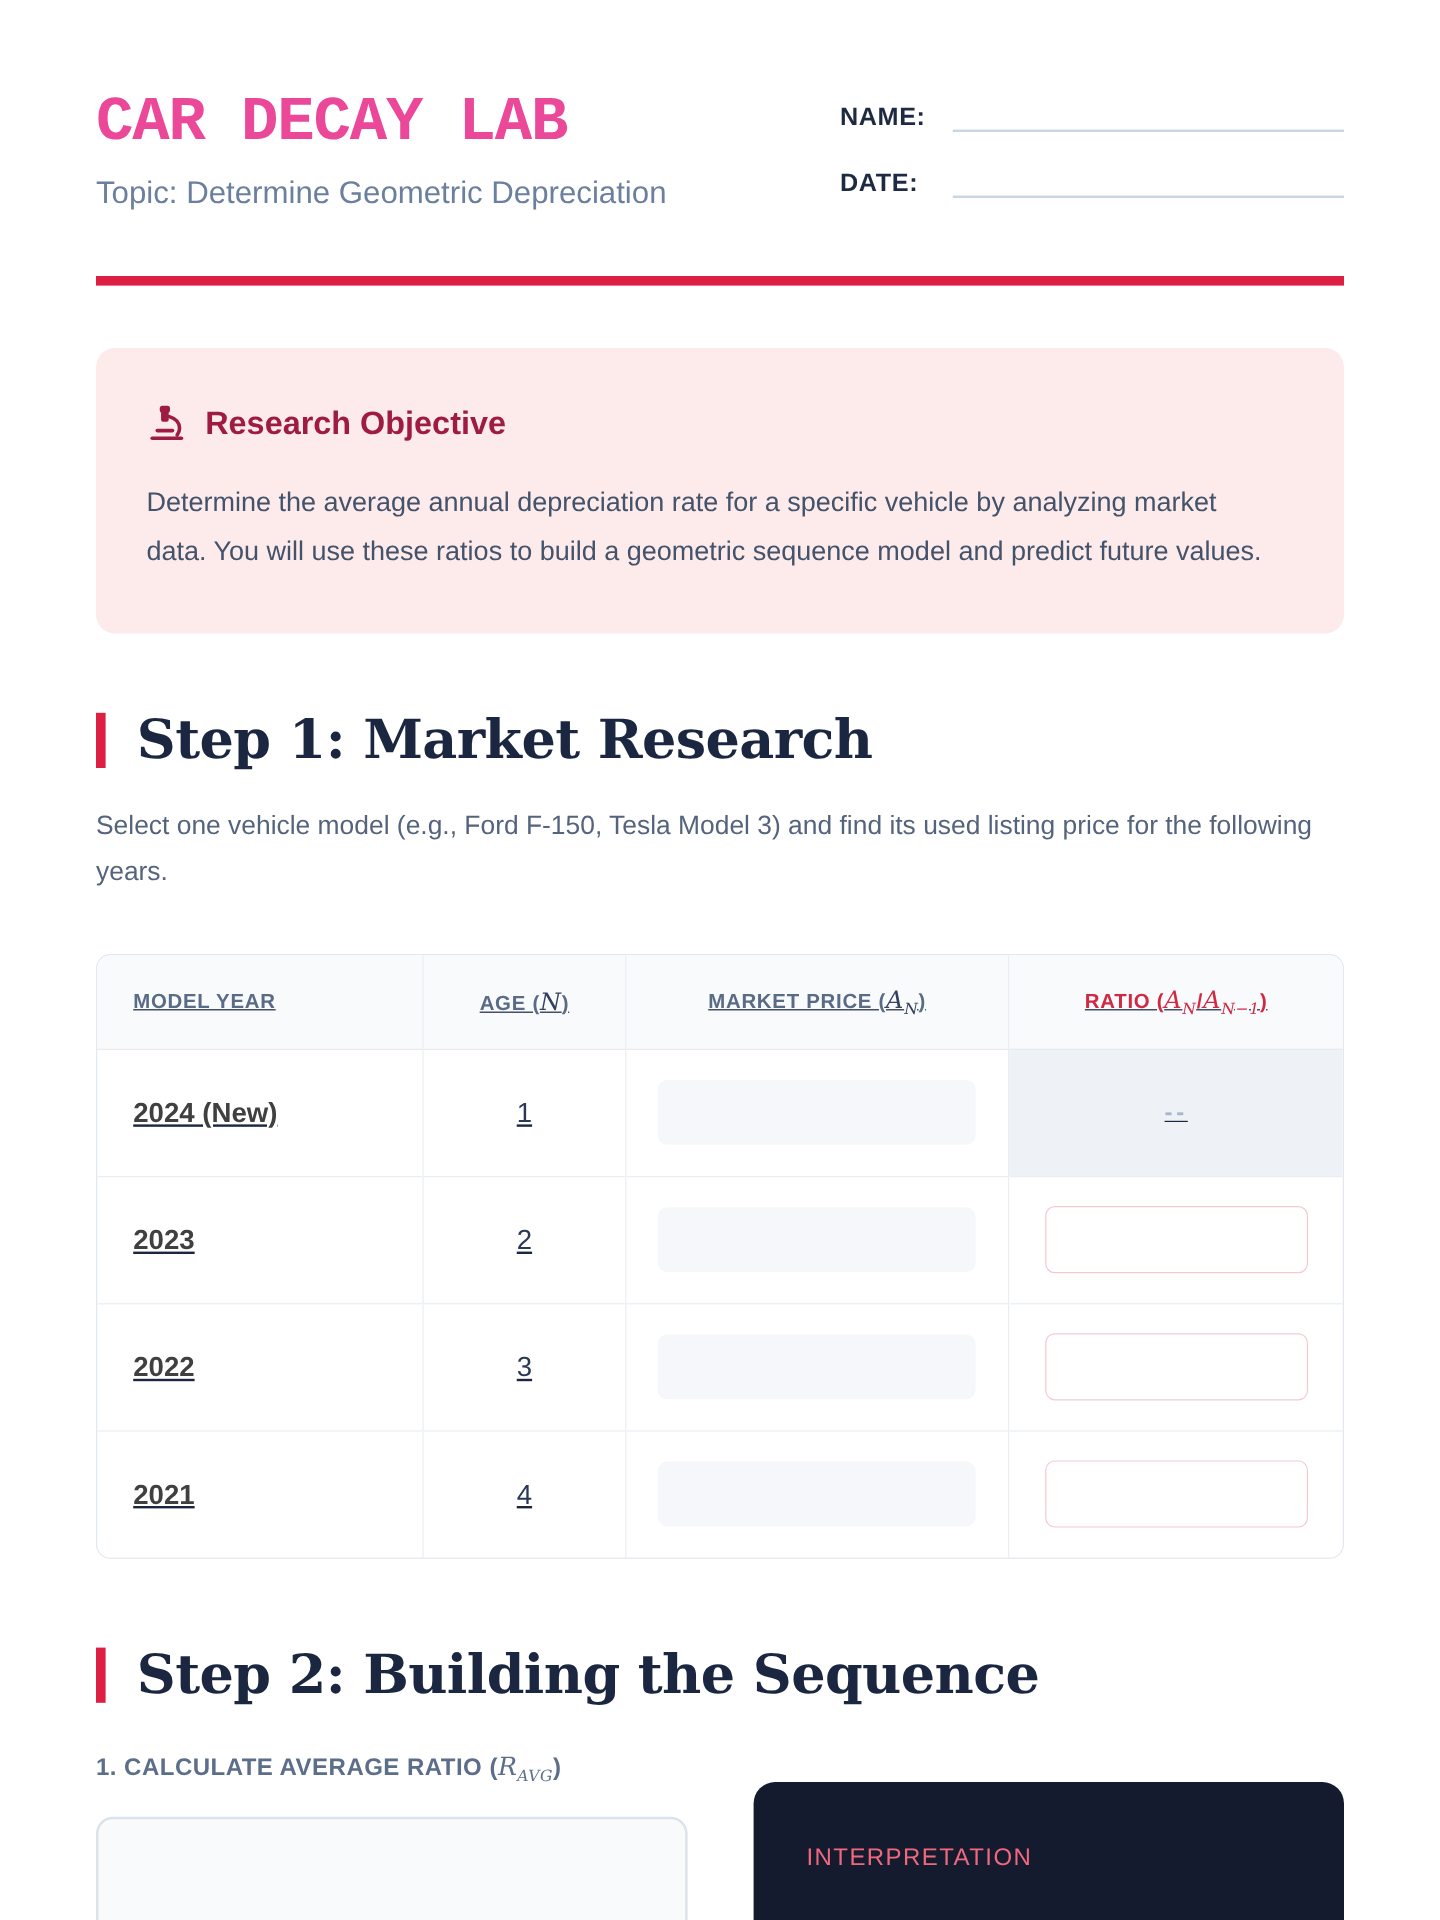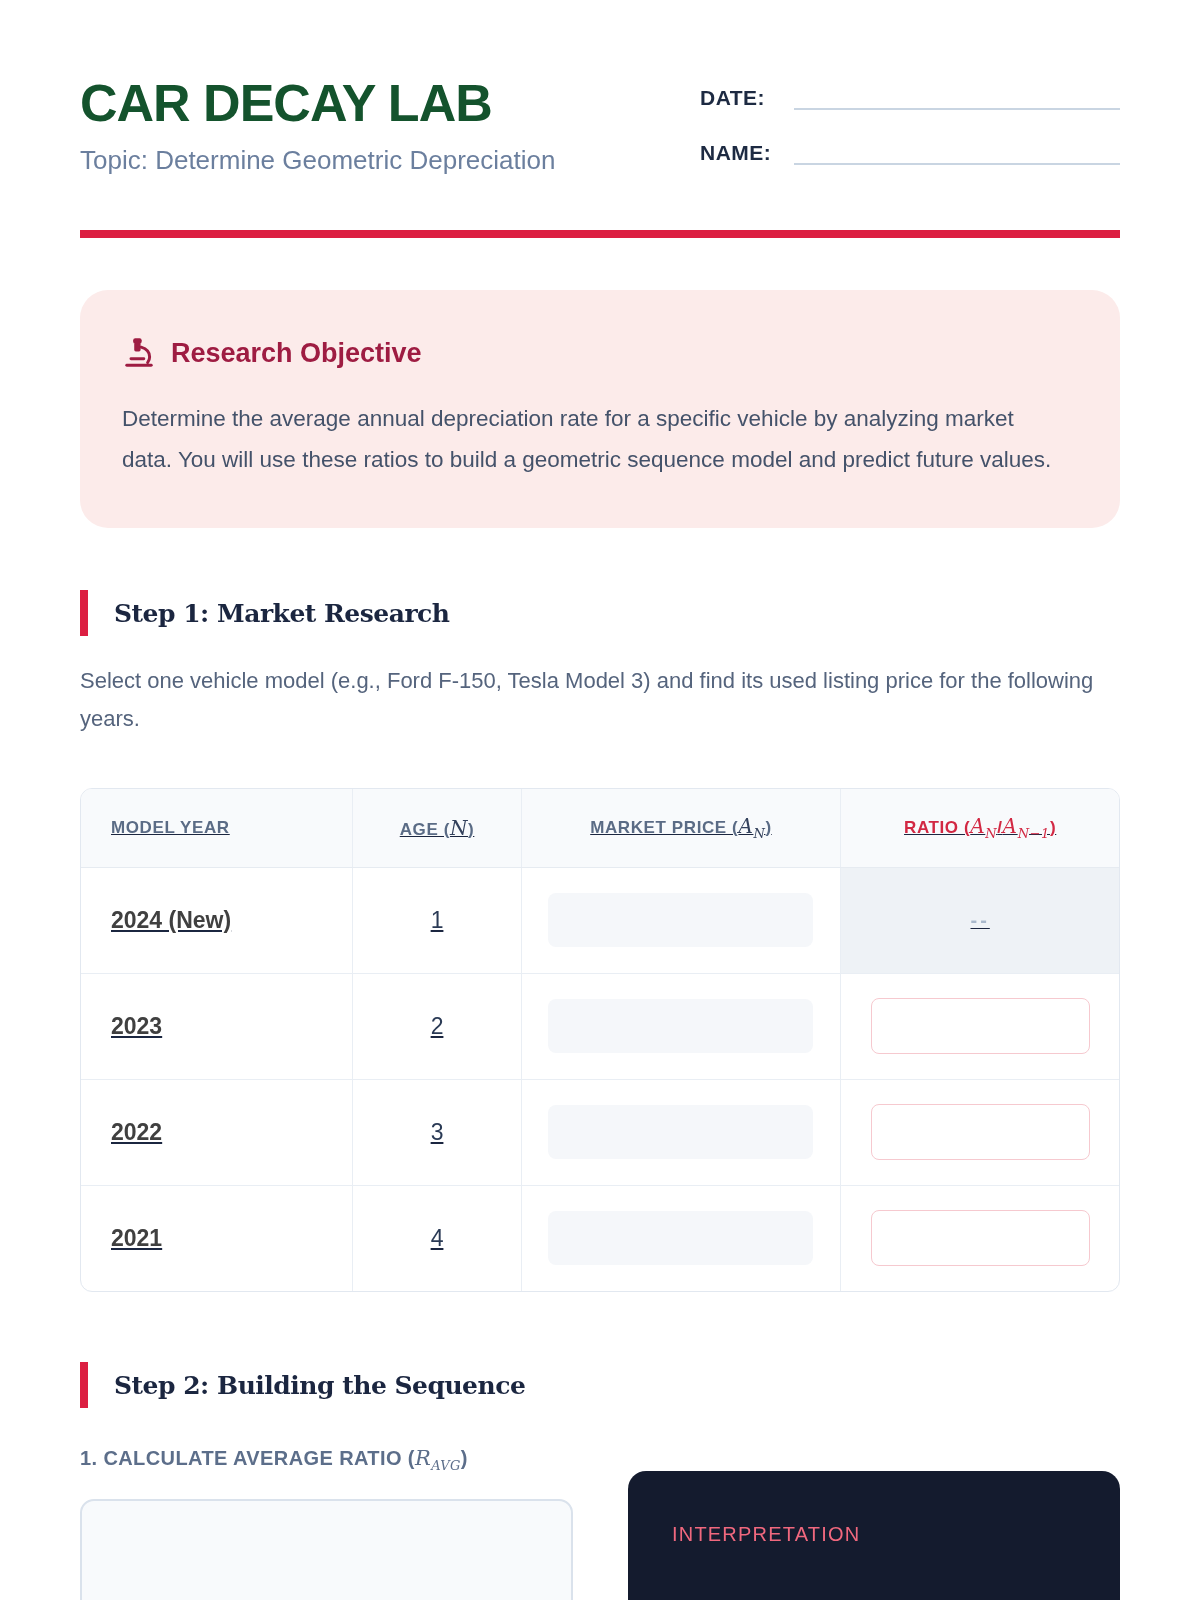--- a/index.html
+++ b/index.html
@@ -9,26 +9,26 @@
     overflow: hidden;
     background: #ffffff;
     font-family: "Liberation Sans", sans-serif;
     color: #1b2640;
   }
   .page { padding: 0 80px; }
 
   
   .header-row { display: flex; justify-content: space-between; margin-top: 76px; }
   .doc-title {
-    font-family: Liberation Sans, sans-serif;
+    font-family: Liberation Mono, monospace;
     font-weight: 800;
     font-size: 52px;
     line-height: 1.05;
     letter-spacing: -1px;
-    color: #14532d;
+    color: #ec4899;
   }
   .doc-subtitle {
     margin-top: 14px;
     font-size: 26px;
     color: #6b7f9e;
   }
   .fill-ins { width: 420px; padding-top: 4px; }
   .fill-row { display: flex; align-items: flex-end; margin-bottom: 25px; }
   .fill-label {
     font-size: 21px; font-weight: bold; color: #1d2a42;
@@ -39,21 +39,21 @@
     border-bottom: 2px solid #c9d5e2;
     margin-left: 4px;
     cursor: text;
   }
   .divider { height: 8px; background: #dc1f42; margin-top: 40px; }
 
   
   .objective {
     margin-top: 52px;
     background: #fcebea;
-    border-radius: 28px;
+    border-radius: 16px;
     padding: 46px 42px 48px 42px;
   }
   .objective-head { display: flex; align-items: center; gap: 15px; }
   .objective-head h2 { font-size: 27px; font-weight: bold; color: #9e1c42; }
   .objective-head svg { width: 34px; height: 34px; flex: none; }
   .objective p {
     margin-top: 28px;
     font-size: 22.5px;
     line-height: 41px;
     color: #44526a;
@@ -61,21 +61,21 @@
   }
 
   
   .step-heading { display: flex; align-items: center; gap: 26px; }
   .step1-heading { margin-top: 62px; }
   .step2-heading { margin-top: 70px; align-items: center; }
   .step-bar { width: 8px; height: 46px; background: #dc1f42; flex: none; }
   .step-heading h2 {
     font-family: "DejaVu Serif", serif;
     font-weight: bold;
-    font-size: 25px;
+    font-size: 45px;
     color: #1b2640;
     letter-spacing: -0.5px;
   }
   .step-desc {
     margin-top: 26px;
     font-size: 22px;
     line-height: 38px;
     color: #55647d;
     max-width: 1020px;
   }
@@ -174,25 +174,25 @@
 
 <div class="page">
 
   <div class="header-row">
     <div>
       <h1 class="doc-title">CAR DECAY LAB</h1>
       <div class="doc-subtitle">Topic: Determine Geometric Depreciation</div>
     </div>
     <div class="fill-ins">
       <div class="fill-row">
-        <span class="fill-label">DATE:</span>
+        <span class="fill-label">NAME:</span>
         <span class="fill-line"></span>
       </div>
       <div class="fill-row">
-        <span class="fill-label">NAME:</span>
+        <span class="fill-label">DATE:</span>
         <span class="fill-line"></span>
       </div>
     </div>
   </div>
 
   <div class="divider"></div>
 
   <div class="objective">
     <div class="objective-head">
       <svg viewBox="0 0 32 32">

